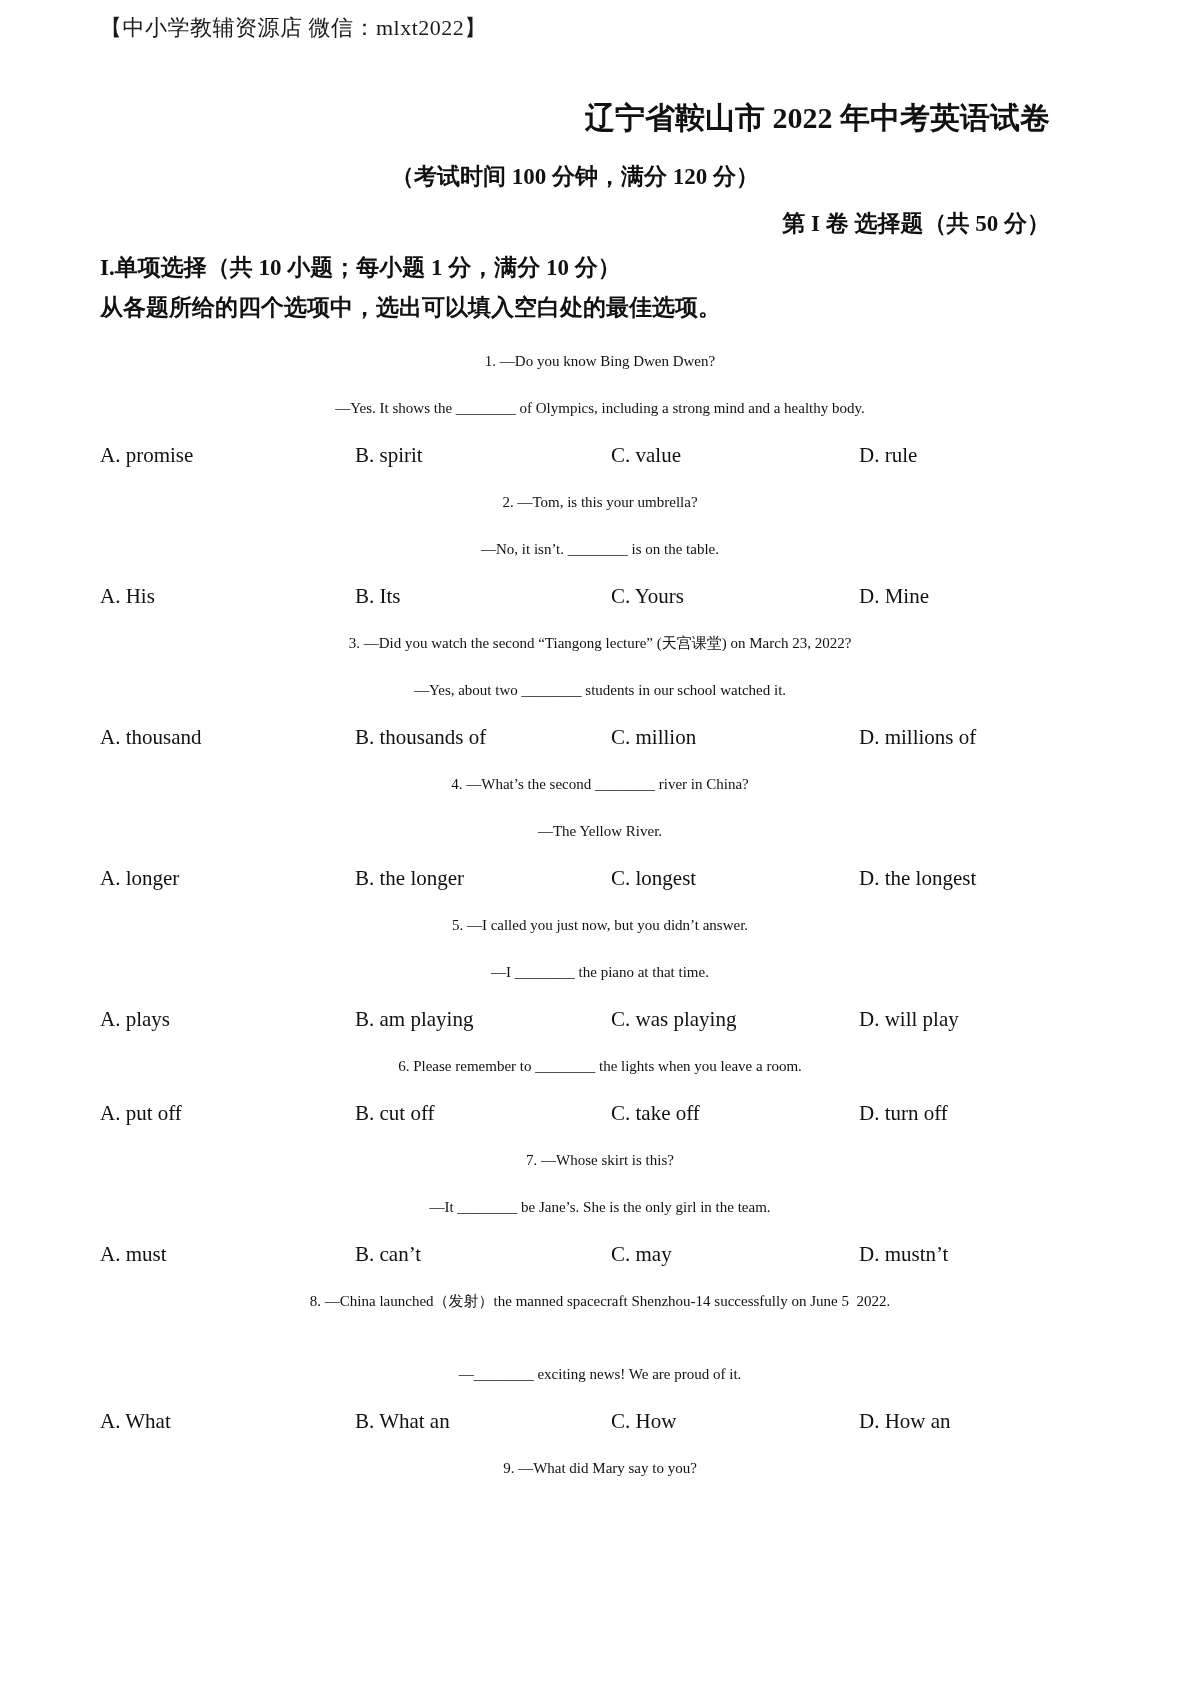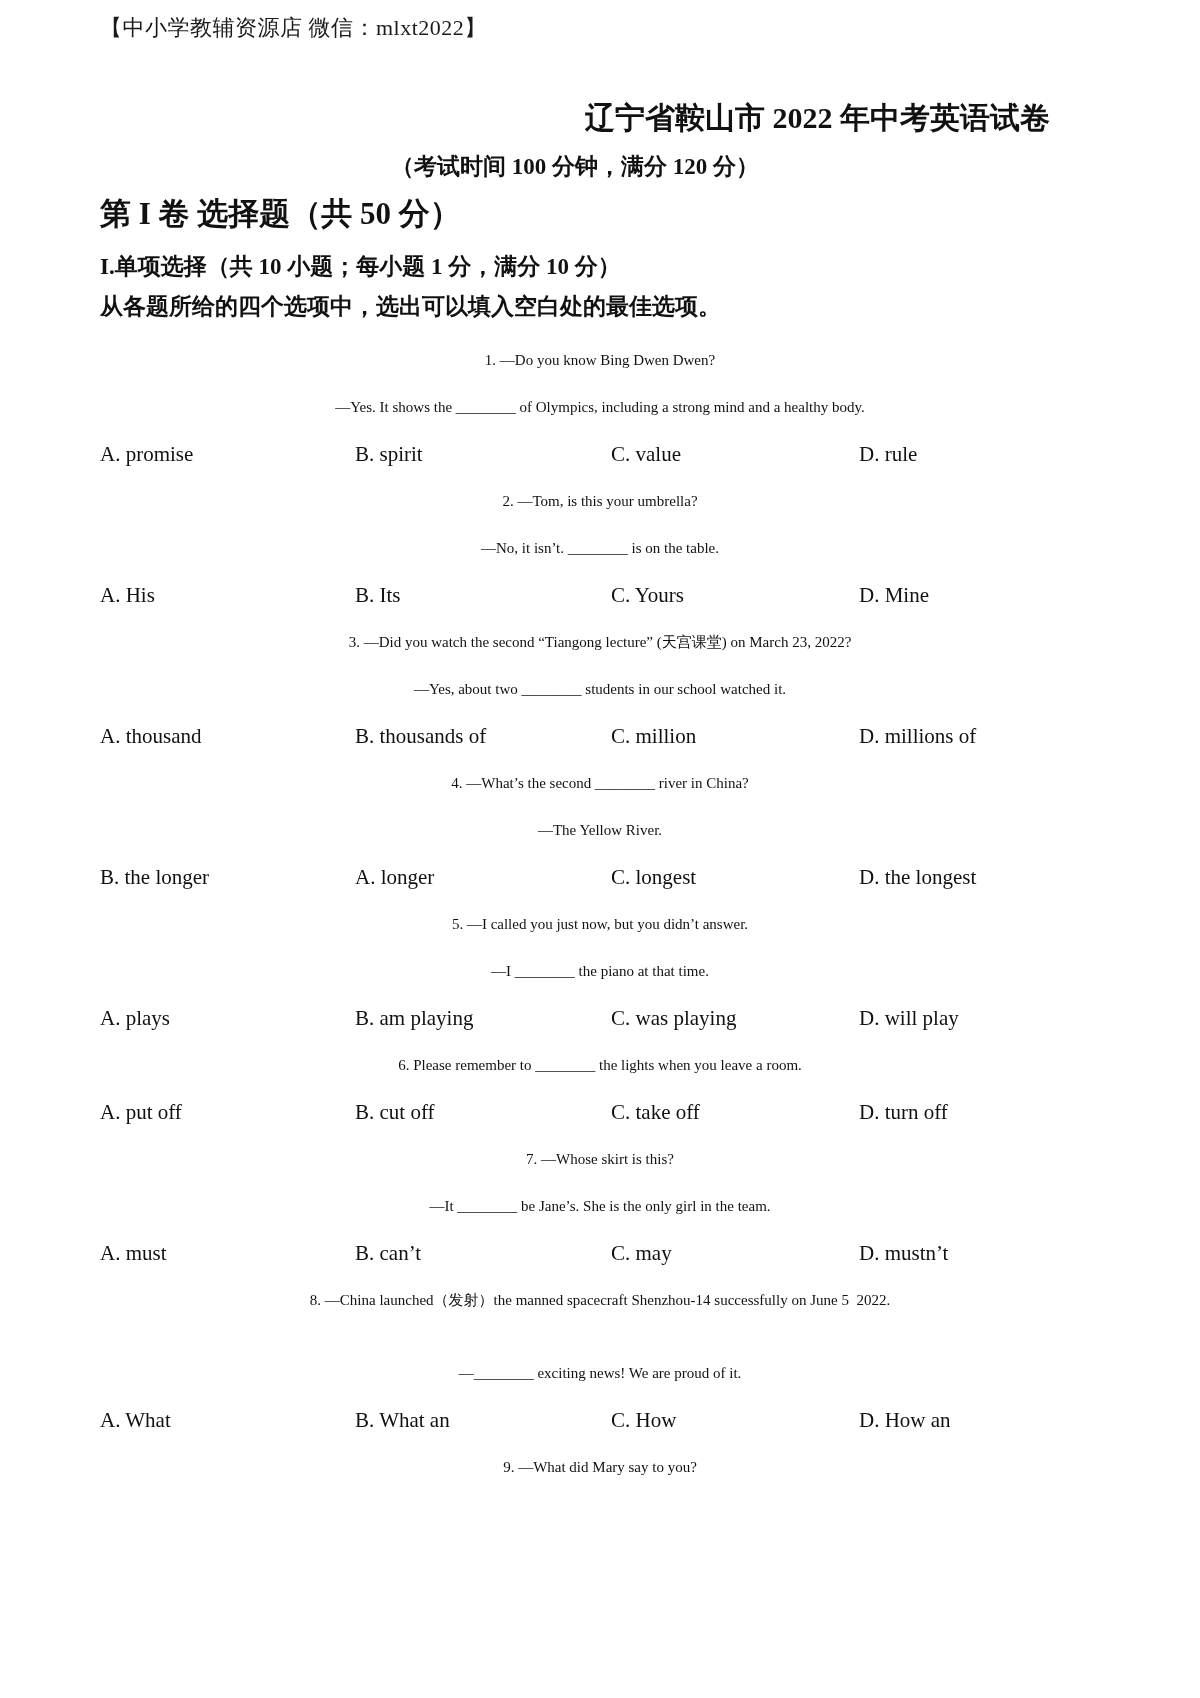--- a/index.html
+++ b/index.html
@@ -27,35 +27,35 @@
   }
   .head-block { padding-right: 50px; }
   .title {
     margin-top: 54px;
     text-align: right;
     font-size: 30px;
     font-weight: bold;
     line-height: 40px;
   }
   .subtitle {
-    margin-top: 13px;
+    margin-top: 23px;
     text-align: center;
     font-size: 23px;
     font-weight: bold;
     line-height: 32px;
   }
   .volume {
     margin-top: 15px;
-    text-align: left;
-    font-size: 31px;
+    text-align: right;
+    font-size: 23px;
     font-weight: bold;
     line-height: 32px;
   }
   .section {
-    margin-top: 21px;
+    margin-top: 12px;
     font-size: 23px;
     font-weight: bold;
     line-height: 32px;
   }
   .instruction {
     margin-top: 8px;
     font-size: 23px;
     font-weight: bold;
     line-height: 32px;
   }
@@ -125,22 +125,22 @@
         <span class="opt">B. thousands of</span>
         <span class="opt">C. million</span>
         <span class="opt">D. millions of</span>
       </div>
     </div>
 
     <div class="question">
       <div class="q-line">4. —What’s the second ________ river in China?</div>
       <div class="q-line">—The Yellow River.</div>
       <div class="options">
+        <span class="opt">A. longer</span>
         <span class="opt">B. the longer</span>
-        <span class="opt">A. longer</span>
         <span class="opt">C. longest</span>
         <span class="opt">D. the longest</span>
       </div>
     </div>
 
     <div class="question">
       <div class="q-line">5. —I called you just now, but you didn’t answer.</div>
       <div class="q-line">—I ________ the piano at that time.</div>
       <div class="options">
         <span class="opt">A. plays</span>

